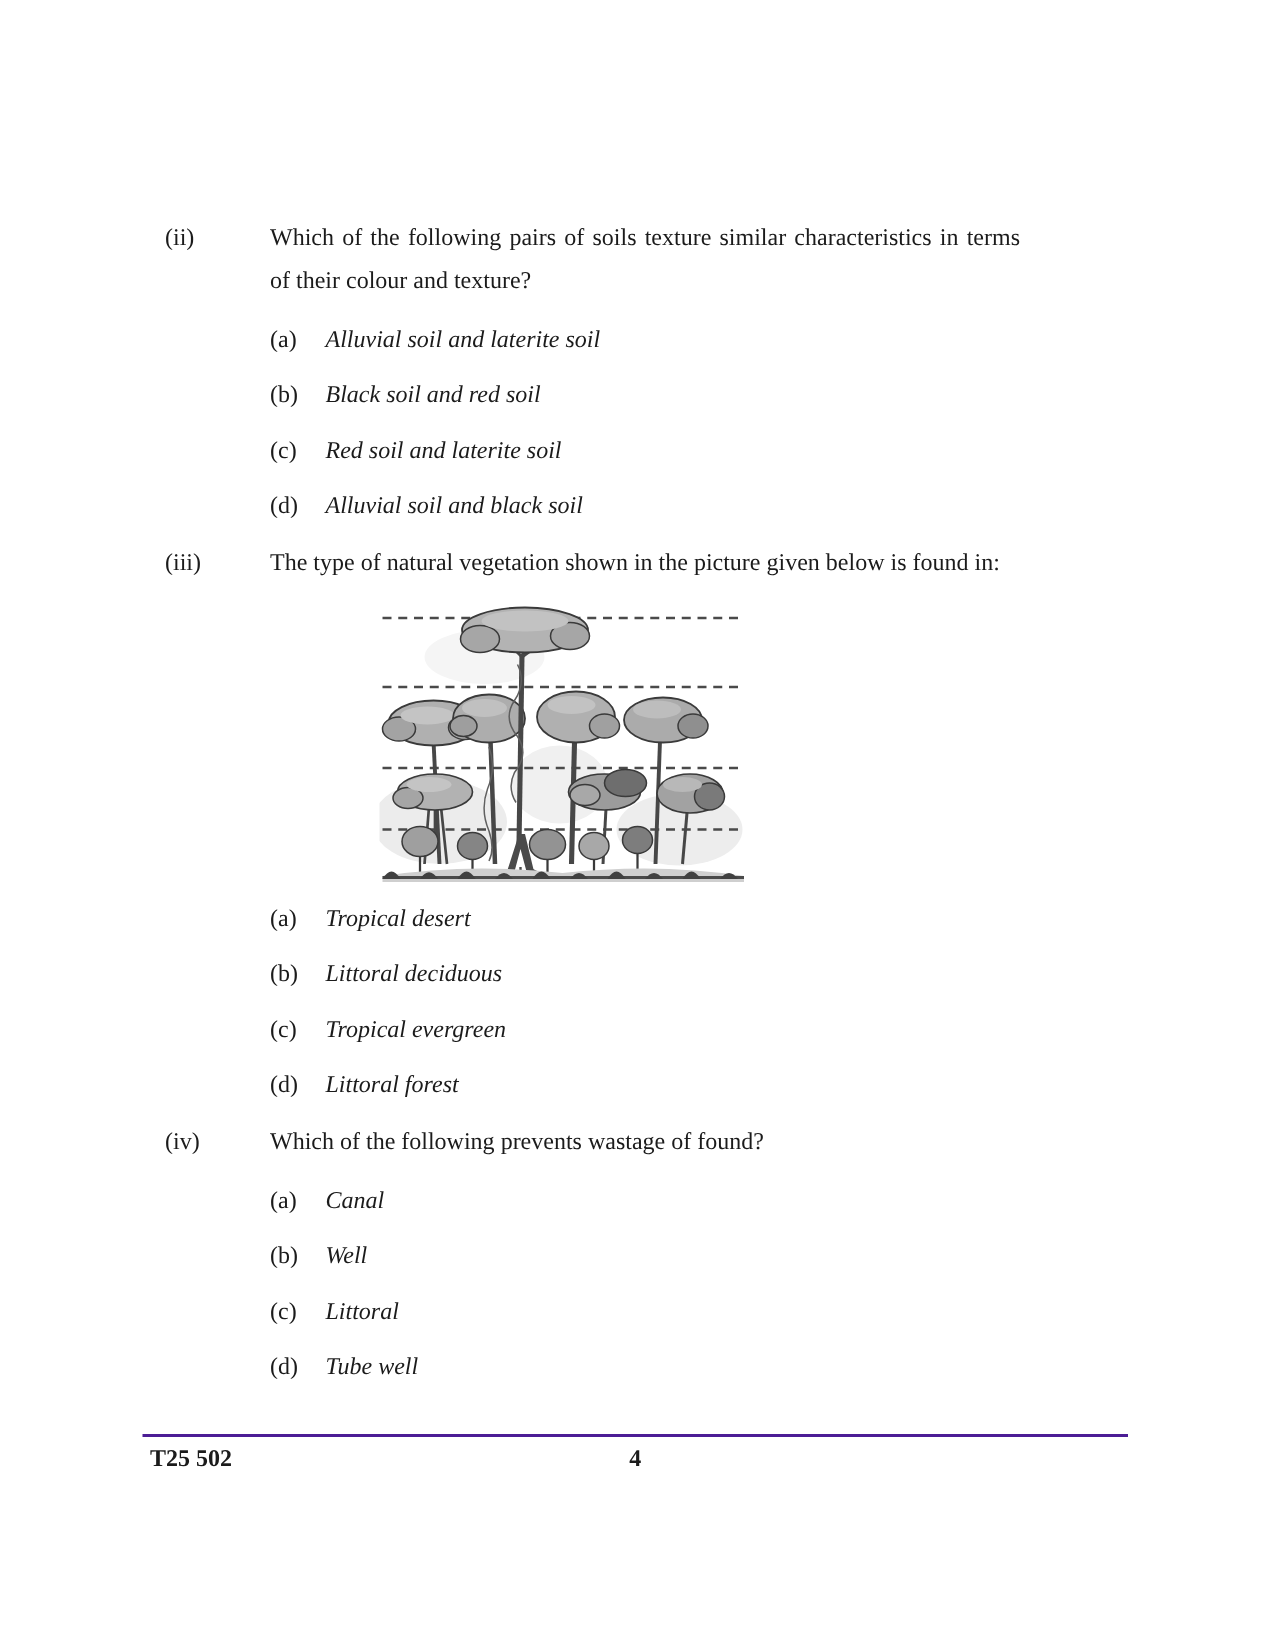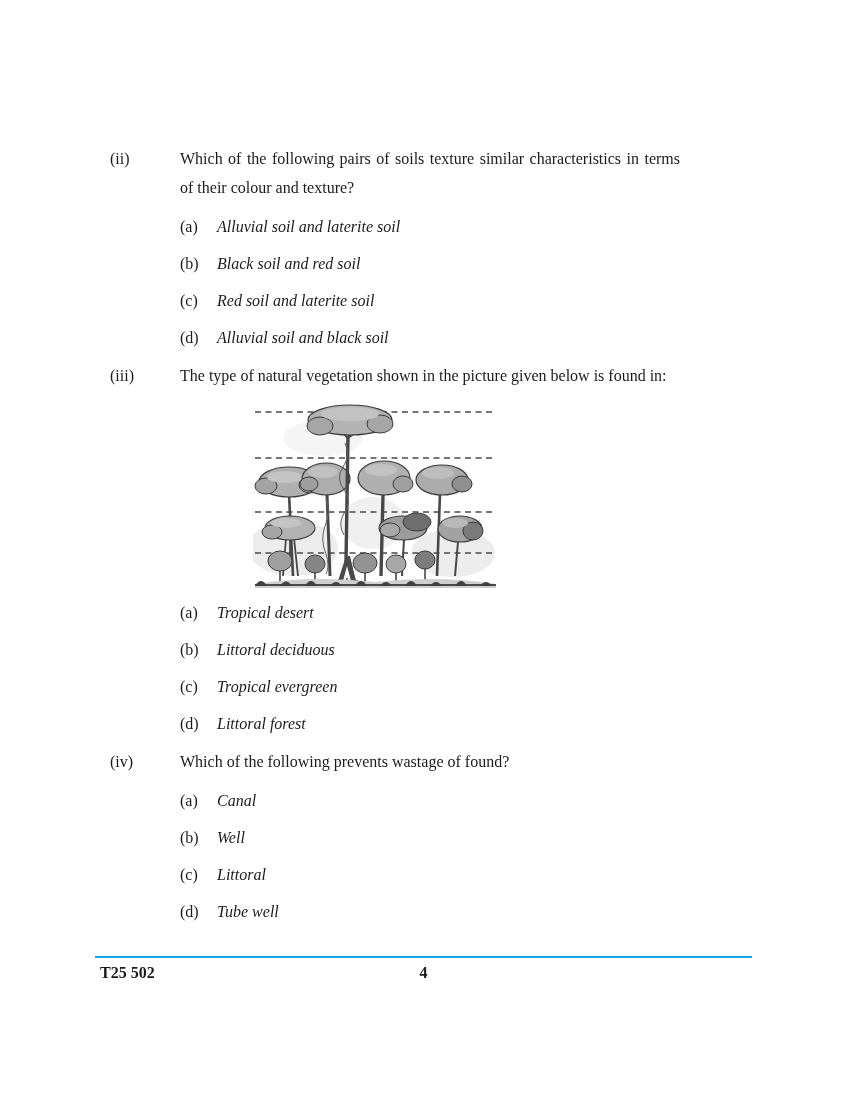--- a/index.html
+++ b/index.html
@@ -46,21 +46,21 @@
   .figure-wrap {
     margin: 8px 0 0 73px;
     width: 245px;
     height: 190px;
   }
   .footer {
     position: absolute;
     left: 95px;
     top: 956px;
     width: 657px;
-    border-top: 2px solid #0ea5e9;
+    border-top: 2px solid #4c1d95;
     padding-top: 4px;
     font-weight: bold;
   }
   .footer-code { position: absolute; left: 5px; top: 6px; }
   .footer-page {
     position: absolute;
     left: 0;
     right: 0;
     top: 6px;
     text-align: center;

